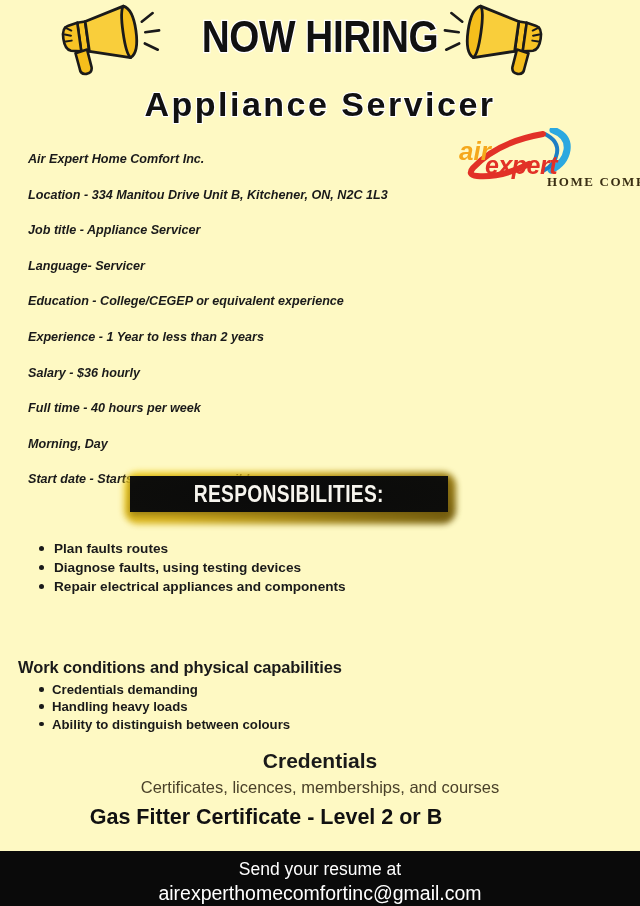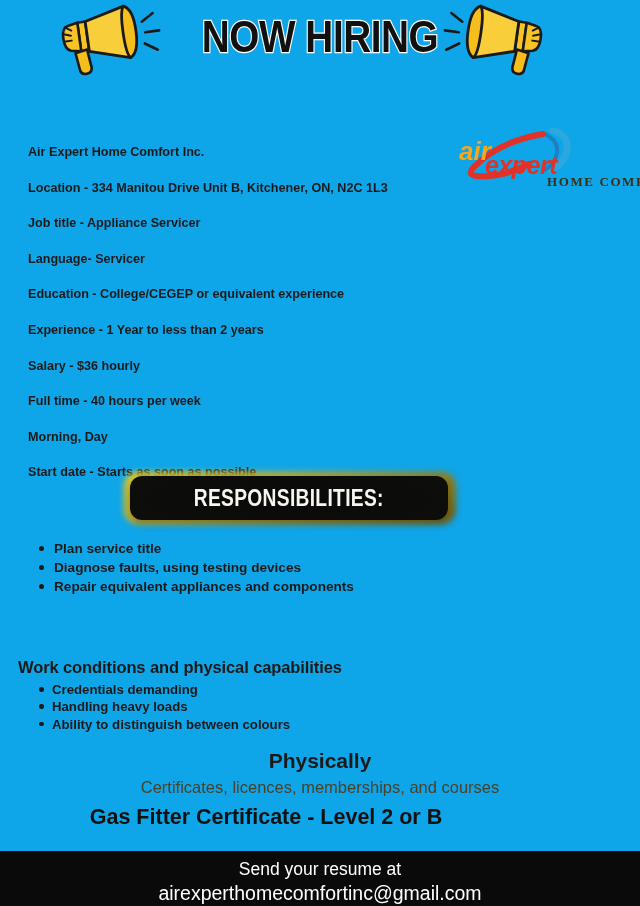--- a/index.html
+++ b/index.html
@@ -11,21 +11,21 @@
     height: 906px;
     background: #FFD233;
     font-family: "Liberation Sans", sans-serif;
     overflow: hidden;
     position: relative;
   }
   .poster {
     position: relative;
     width: 640px;
     height: 906px;
-    background: #0ea5e9;
+    background: #fef9c3;
     box-sizing: border-box;
   }
 
   
   .header {
     position: relative;
     height: 80px;
   }
   .megaphone {
     position: absolute;
@@ -88,23 +88,24 @@
     letter-spacing: 1.6px;
     color: #3a2f14;
     font-weight: bold;
     white-space: nowrap;
     padding-left: 28px;
   }
 
   
   .details {
     position: absolute;
-    top: 145px;
+    top: 152px;
     left: 28px;
     width: 430px;
+    font-style: italic;
   }
   .detail-line {
     font-family: "Liberation Sans", sans-serif;
     font-size: 12.6px;
     font-weight: bold;
     color: #1a1a1a;
     margin-bottom: 20.6px;
     line-height: 15px;
     white-space: nowrap;
   }
@@ -126,22 +127,22 @@
     border-radius: 14px;
     background: linear-gradient(160deg, #f6d21a 0%, #d8b117 35%, #9c7d0d 70%, #6d5607 100%);
     filter: blur(3px);
     opacity: .95;
   }
   .resp-banner {
     position: absolute;
     left: 10px;
     top: 6px;
     width: 318px;
-    height: 44px;
-    border-radius: 12px;
+    height: 36px;
+    border-radius: 0;
     background:
       radial-gradient(120% 180% at 50% 55%, #0a0a0a 0%, #0d0d0b 45%, #1d1a0b 72%, #5c4a0c 92%, #8a6e10 100%);
     display: flex;
     align-items: center;
     justify-content: center;
     box-shadow: 0 3px 7px rgba(90,70,10,.55);
   }
   .resp-banner-text {
     font-family: "Liberation Sans", sans-serif;
     font-size: 24px;
@@ -324,20 +325,21 @@
           <line x1="92" y1="22" x2="104" y2="15" stroke="#1a1a1a" stroke-width="2.6" stroke-linecap="round"></line>
           <line x1="94" y1="33" x2="108" y2="33" stroke="#1a1a1a" stroke-width="2.6" stroke-linecap="round"></line>
           <line x1="92" y1="44" x2="104" y2="52" stroke="#1a1a1a" stroke-width="2.6" stroke-linecap="round"></line>
         </g>
       </svg>
     </div>
 
     <div class="now-hiring">NOW HIRING</div>
   </div>
 
+  <div class="job-title">Appliance Servicer</div>
 
   <div class="logo">
     <svg viewBox="0 0 160 62" width="160" height="62" xmlns="http://www.w3.org/2000/svg">
       <path d="M96 2 q16 6 14 20 q-2 13 -16 20" fill="none" stroke="#2BA8E0" stroke-width="7" stroke-linecap="round"></path>
       <path d="M88 6 q14 7 12 19 q-2 12 -14 18" fill="none" stroke="#1E7FC4" stroke-width="4" stroke-linecap="round"></path>
       <path d="M86 6 q-46 8 -70 34 q-6 7 4 8 q24 2 52 -12" fill="none" stroke="#E23127" stroke-width="6" stroke-linecap="round"></path>
       <text x="2" y="32" font-family="Liberation Sans, sans-serif" font-size="26" font-weight="bold" font-style="italic" fill="#F5A81C">air</text>
       <text x="28" y="46" font-family="Liberation Sans, sans-serif" font-size="25" font-weight="bold" font-style="italic" fill="#E23127" letter-spacing="-0.5">expert</text>
     </svg>
     <div class="logo-sub">HOME COMFORT INC.</div>
@@ -357,33 +359,33 @@
   </div>
 
   <div class="resp-banner-wrap">
     <div class="resp-glow"></div>
     <div class="resp-banner">
       <span class="resp-banner-text">RESPONSIBILITIES:</span>
     </div>
   </div>
 
   <ul class="resp-list">
-    <li>Plan service title</li>
+    <li>Plan faults routes</li>
     <li>Diagnose faults, using testing devices</li>
-    <li>Repair equivalent appliances and components</li>
+    <li>Repair electrical appliances and components</li>
   </ul>
 
   <div class="work-heading">Work conditions and physical capabilities</div>
   <ul class="work-list">
     <li>Credentials demanding</li>
     <li>Handling heavy loads</li>
     <li>Ability to distinguish between colours</li>
   </ul>
 
-  <div class="credentials-title">Physically</div>
+  <div class="credentials-title">Credentials</div>
   <div class="credentials-sub">Certificates, licences, memberships, and courses</div>
   <div class="credentials-item">Gas Fitter Certificate - Level 2 or B</div>
 
   <div class="footer">
     <div class="footer-line1">Send your resume at</div>
     <div class="footer-line2">airexperthomecomfortinc@gmail.com</div>
   </div>
 
 </div>
 

